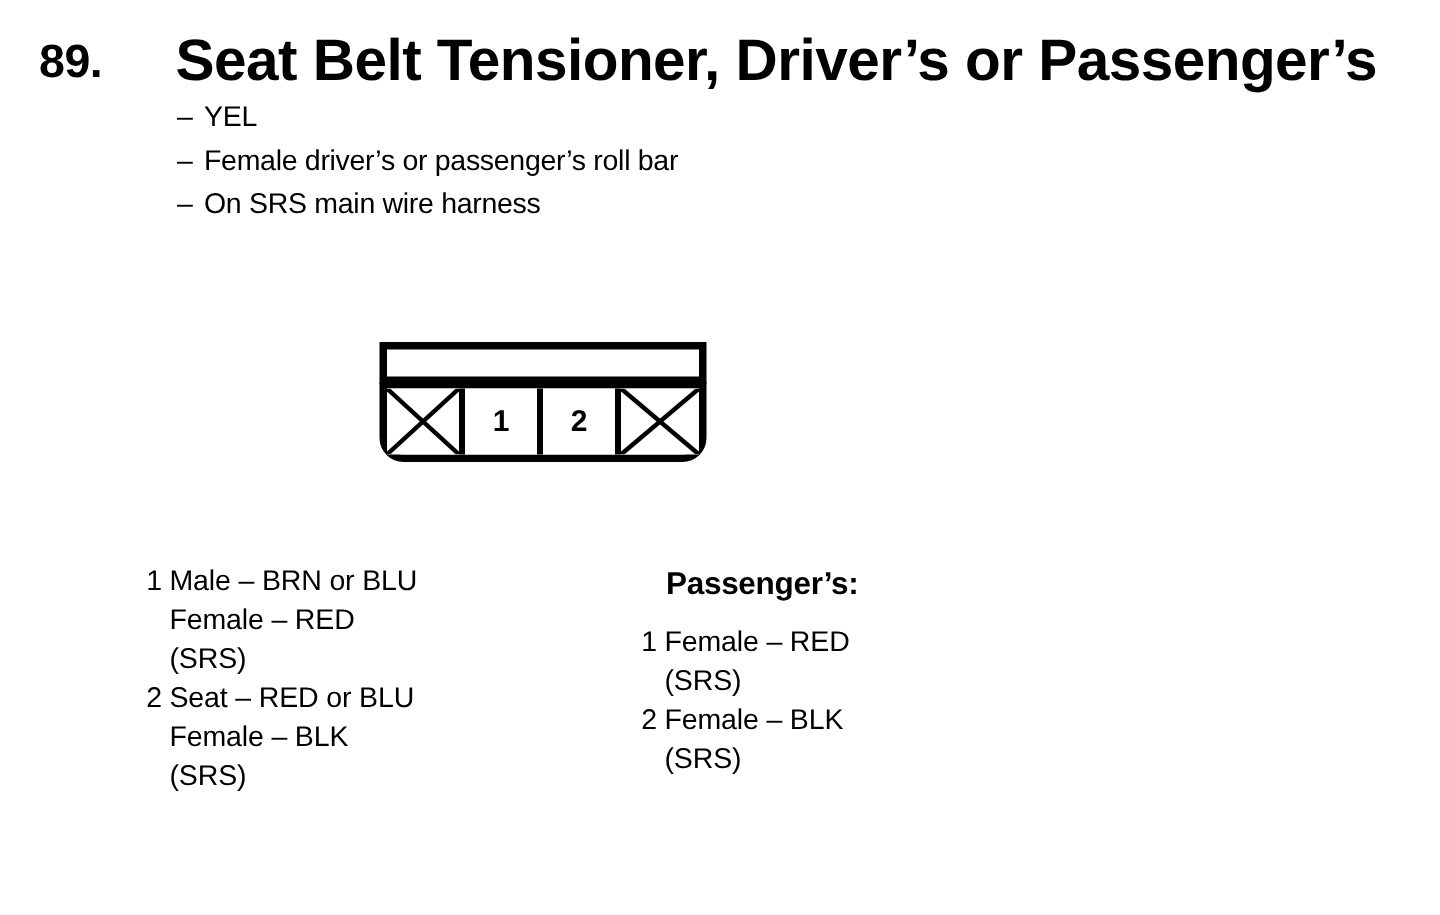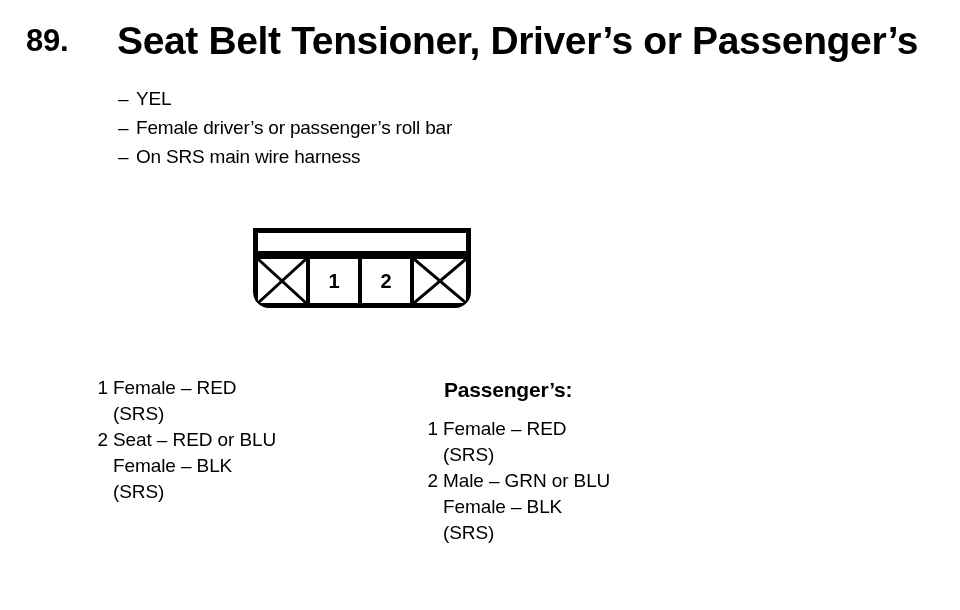--- a/index.html
+++ b/index.html
@@ -42,21 +42,21 @@
     letter-spacing: -0.35px;
     line-height: 42px;
     white-space: nowrap;
     text-align: center;
   }
 
   
   #spec-list {
     position: absolute;
     left: 118px;
-    top: 84px;
+    top: 64px;
     width: 700px;
   }
   .spec-line {
     font-size: 19px;
     line-height: 29px;
     white-space: nowrap;
     letter-spacing: -0.2px;
   }
   .spec-dash {
     display: inline-block;
@@ -228,20 +228,21 @@
     </div>
 
   </div>
 </div>
 
 <div id="drivers-column">
 
   <div class="pin-entry">
     <span class="pin-entry-num">1</span>
     <div class="pin-entry-lines">
+      <div class="pin-entry-line">Male – BRN or BLU</div>
       <div class="pin-entry-line">Female – RED</div>
       <div class="pin-entry-line">(SRS)</div>
     </div>
   </div>
 
   <div class="pin-entry">
     <span class="pin-entry-num">2</span>
     <div class="pin-entry-lines">
       <div class="pin-entry-line">Seat – RED or BLU</div>
       <div class="pin-entry-line">Female – BLK</div>
@@ -257,18 +258,17 @@
     <span class="pin-entry-num">1</span>
     <div class="pin-entry-lines">
       <div class="pin-entry-line">Female – RED</div>
       <div class="pin-entry-line">(SRS)</div>
     </div>
   </div>
 
   <div class="pin-entry">
     <span class="pin-entry-num">2</span>
     <div class="pin-entry-lines">
-      <div class="pin-entry-line">Male – GRN or BLU</div>
       <div class="pin-entry-line">Female – BLK</div>
       <div class="pin-entry-line">(SRS)</div>
     </div>
   </div>
 </div>
 
 </body></html>

